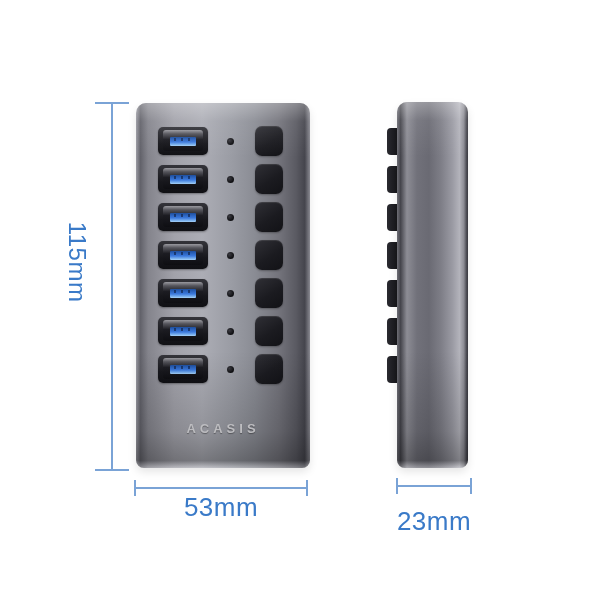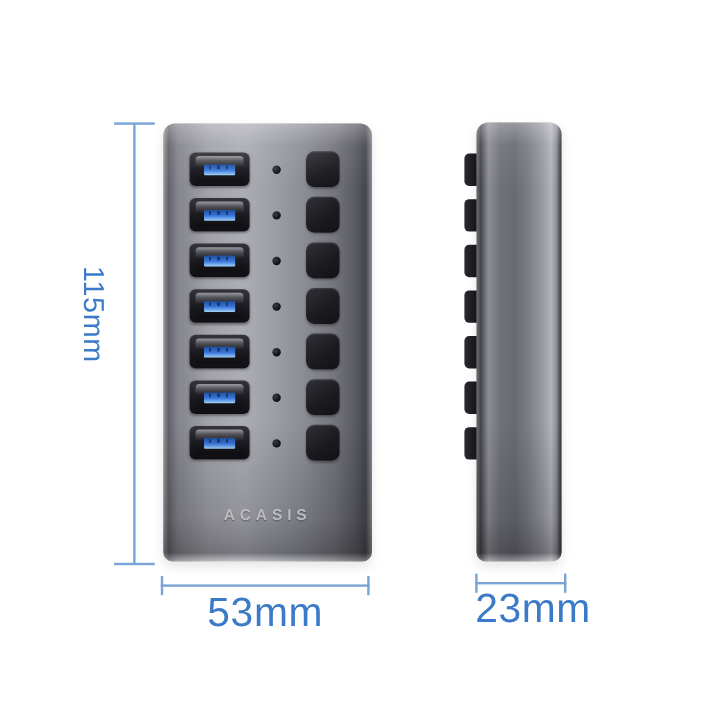--- a/index.html
+++ b/index.html
@@ -4,21 +4,21 @@
 <style>
   html,body{margin:0;padding:0;background:#fff;}
   .stage{
     position:relative;width:600px;height:600px;background:#ffffff;overflow:hidden;
     font-family:"Liberation Sans", sans-serif;
   }
   
   .dimline{position:absolute;background:var(--line,#7aa3d6);}
   .dim-label{
     position:absolute;color:var(--accent,#3a7ac8);
-    font-size:34px;font-weight:400;letter-spacing:0.5px;white-space:nowrap;
+    font-size:26px;font-weight:400;letter-spacing:0.5px;white-space:nowrap;
   }
   .dim-label-height{
     font-size:24px;left:77px;top:262px;
     transform:translate(-50%,-50%) rotate(90deg);
   }
   .dim-group-h{position:absolute;text-align:center;}
   .dim-group-h .dim-label{position:relative;display:block;margin-top:4px;}
   
   .front-view{
     position:absolute;left:136px;top:103px;width:174px;height:365px;
@@ -177,16 +177,16 @@
     <div class="dimline" style="left:0;top:0;width:2px;height:16px;"></div>
     <div class="dimline" style="left:0;top:7px;width:174px;height:2px;"></div>
     <div class="dimline" style="left:172px;top:0;width:2px;height:16px;"></div>
     <div class="dim-label" style="margin-top:12px;">53mm</div>
   </div>
 
   <div class="dim-group-h" style="left:396px;top:478px;width:76px;">
     <div class="dimline" style="left:0;top:0;width:2px;height:16px;"></div>
     <div class="dimline" style="left:0;top:7px;width:76px;height:2px;"></div>
     <div class="dimline" style="left:74px;top:0;width:2px;height:16px;"></div>
-    <div class="dim-label" style="margin-top:10px;">23mm</div>
+    <div class="dim-label" style="margin-top:28px;">23mm</div>
   </div>
 
 </div>
 
 </body></html>

